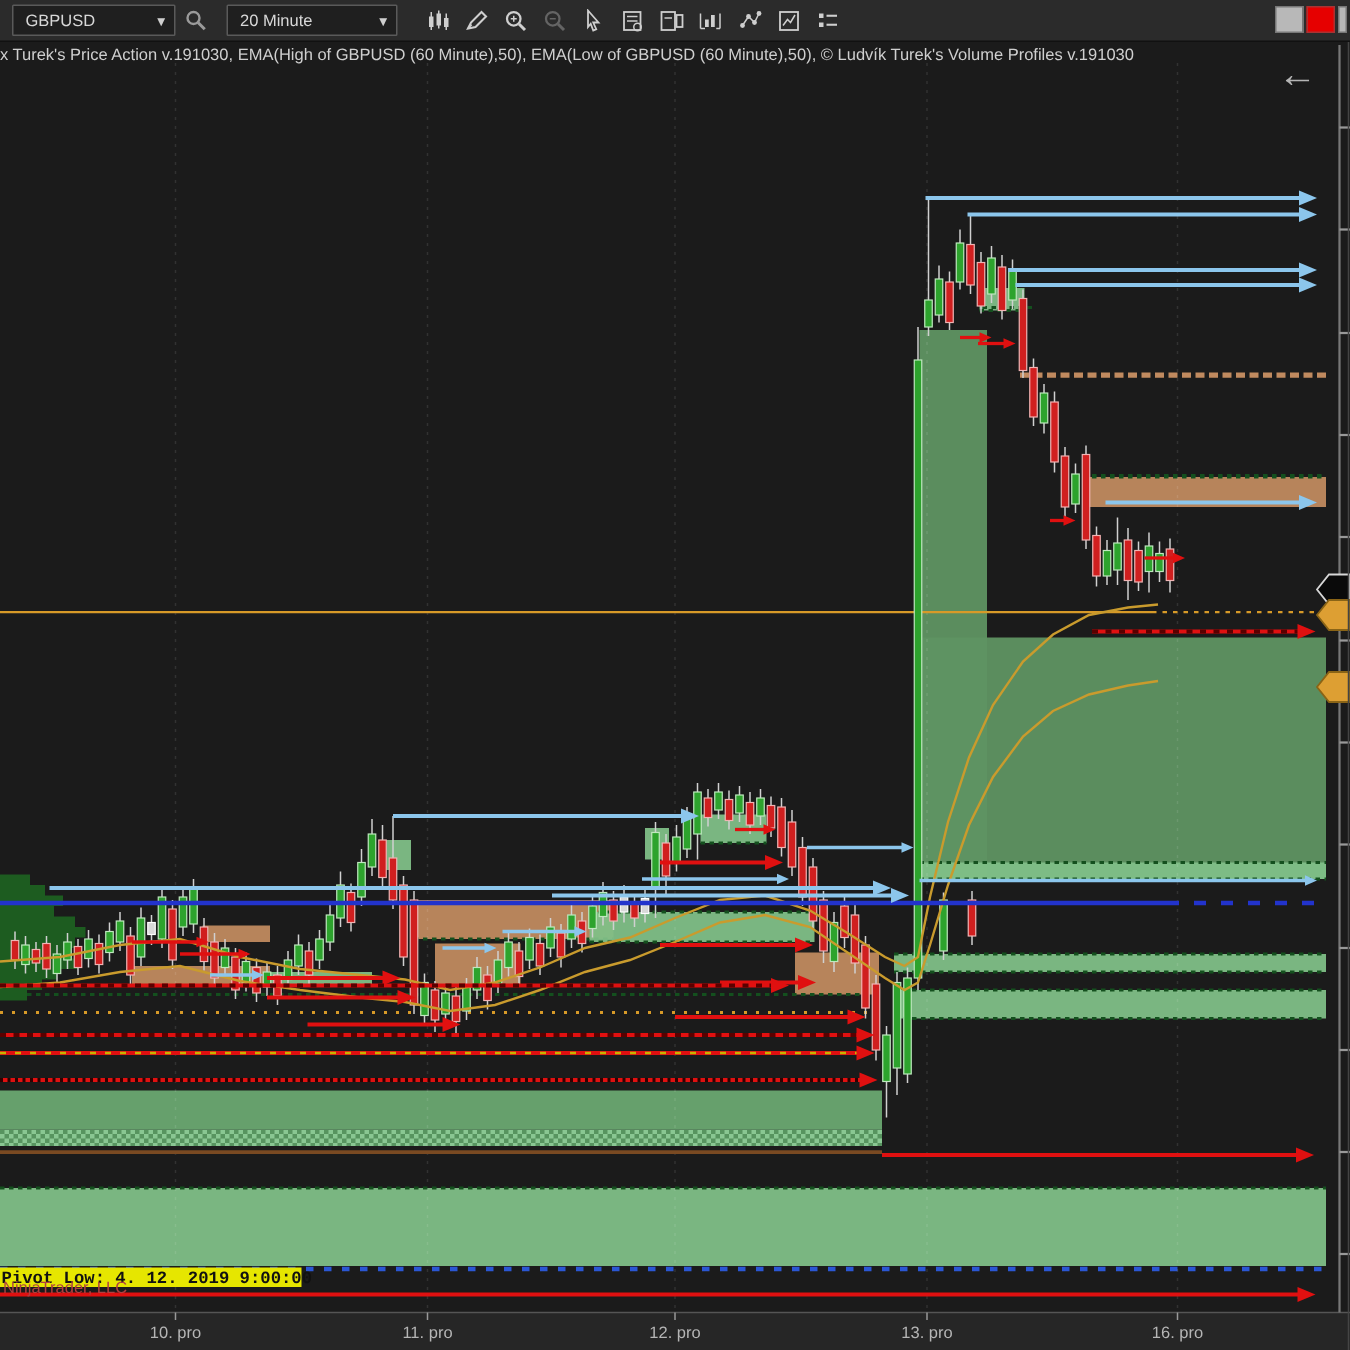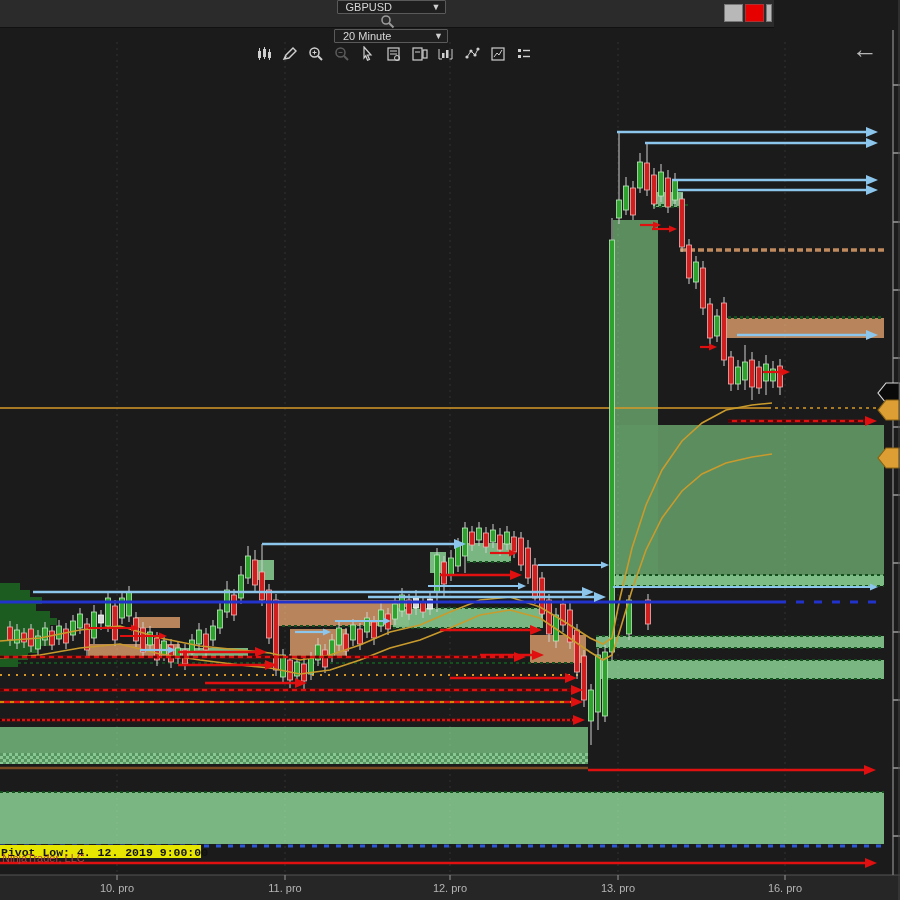--- a/index.html
+++ b/index.html
@@ -1,20 +1,20 @@
 <!DOCTYPE html>
 <html><head>
 <meta charset="utf-8">
 <style>
   html,body{margin:0;padding:0;width:900px;height:900px;background:#161616;overflow:hidden;
             font-family:"Liberation Sans",sans-serif;}
   #app{position:relative;width:900px;height:900px;background:#1b1b1b;}
   
-  #toolbar{position:absolute;left:0;top:0;width:774px;height:27px;background:#2b2b2b;
-           border-bottom:1px solid #111;display:flex;align-items:center;z-index:30;flex-direction:column;}
+  #toolbar{position:absolute;left:0;top:0;width:900px;height:27px;background:#2b2b2b;
+           border-bottom:1px solid #111;display:flex;align-items:center;z-index:30;}
   .combo{height:19px;background:#1f1f1f;border:1px solid #5a5a5a;color:#d8d8d8;font-size:11px;
          display:flex;align-items:center;padding:0 4px 0 8px;margin-left:8px;border-radius:1px;}
   .combo .lbl{flex:1;}
   .caret{font-size:9px;color:#cfcfcf;margin-left:10px;}
   .tb-ico{width:26px;height:22px;display:flex;align-items:center;justify-content:center;color:#cfcfcf;}
   .tb-ico svg{display:block;}
   .tb-ico.dim{opacity:.35;}
   #win-btns{position:absolute;right:2px;top:4px;display:flex;gap:2px;}
   .wbtn{width:17px;height:16px;border:1px solid #777;}
   .wbtn.gray{background:#b8b8b8;}
@@ -131,20 +131,21 @@
           </svg>
         </div>
       </div>
     <div id="win-btns">
       <div class="wbtn gray"></div>
       <div class="wbtn red"></div>
       <div class="wbtn sliver"></div>
     </div>
   </div>
 
+  <div id="indicators">x Turek's Price Action v.191030, EMA(High of GBPUSD (60 Minute),50), EMA(Low of GBPUSD (60 Minute),50), © Ludvík Turek's Volume Profiles v.191030</div>
   <div id="backarrow">←</div>
 
   <svg id="chart" width="900" height="900" viewBox="0 0 900 900" style="position:absolute;left:0;top:0;">
     <defs>
       <pattern id="checker" width="6" height="6" patternUnits="userSpaceOnUse">
         <rect width="6" height="6" fill="#5a9a63"></rect>
         <rect width="3" height="3" fill="#8fd098"></rect>
         <rect x="3" y="3" width="3" height="3" fill="#8fd098"></rect>
       </pattern>
     </defs>

